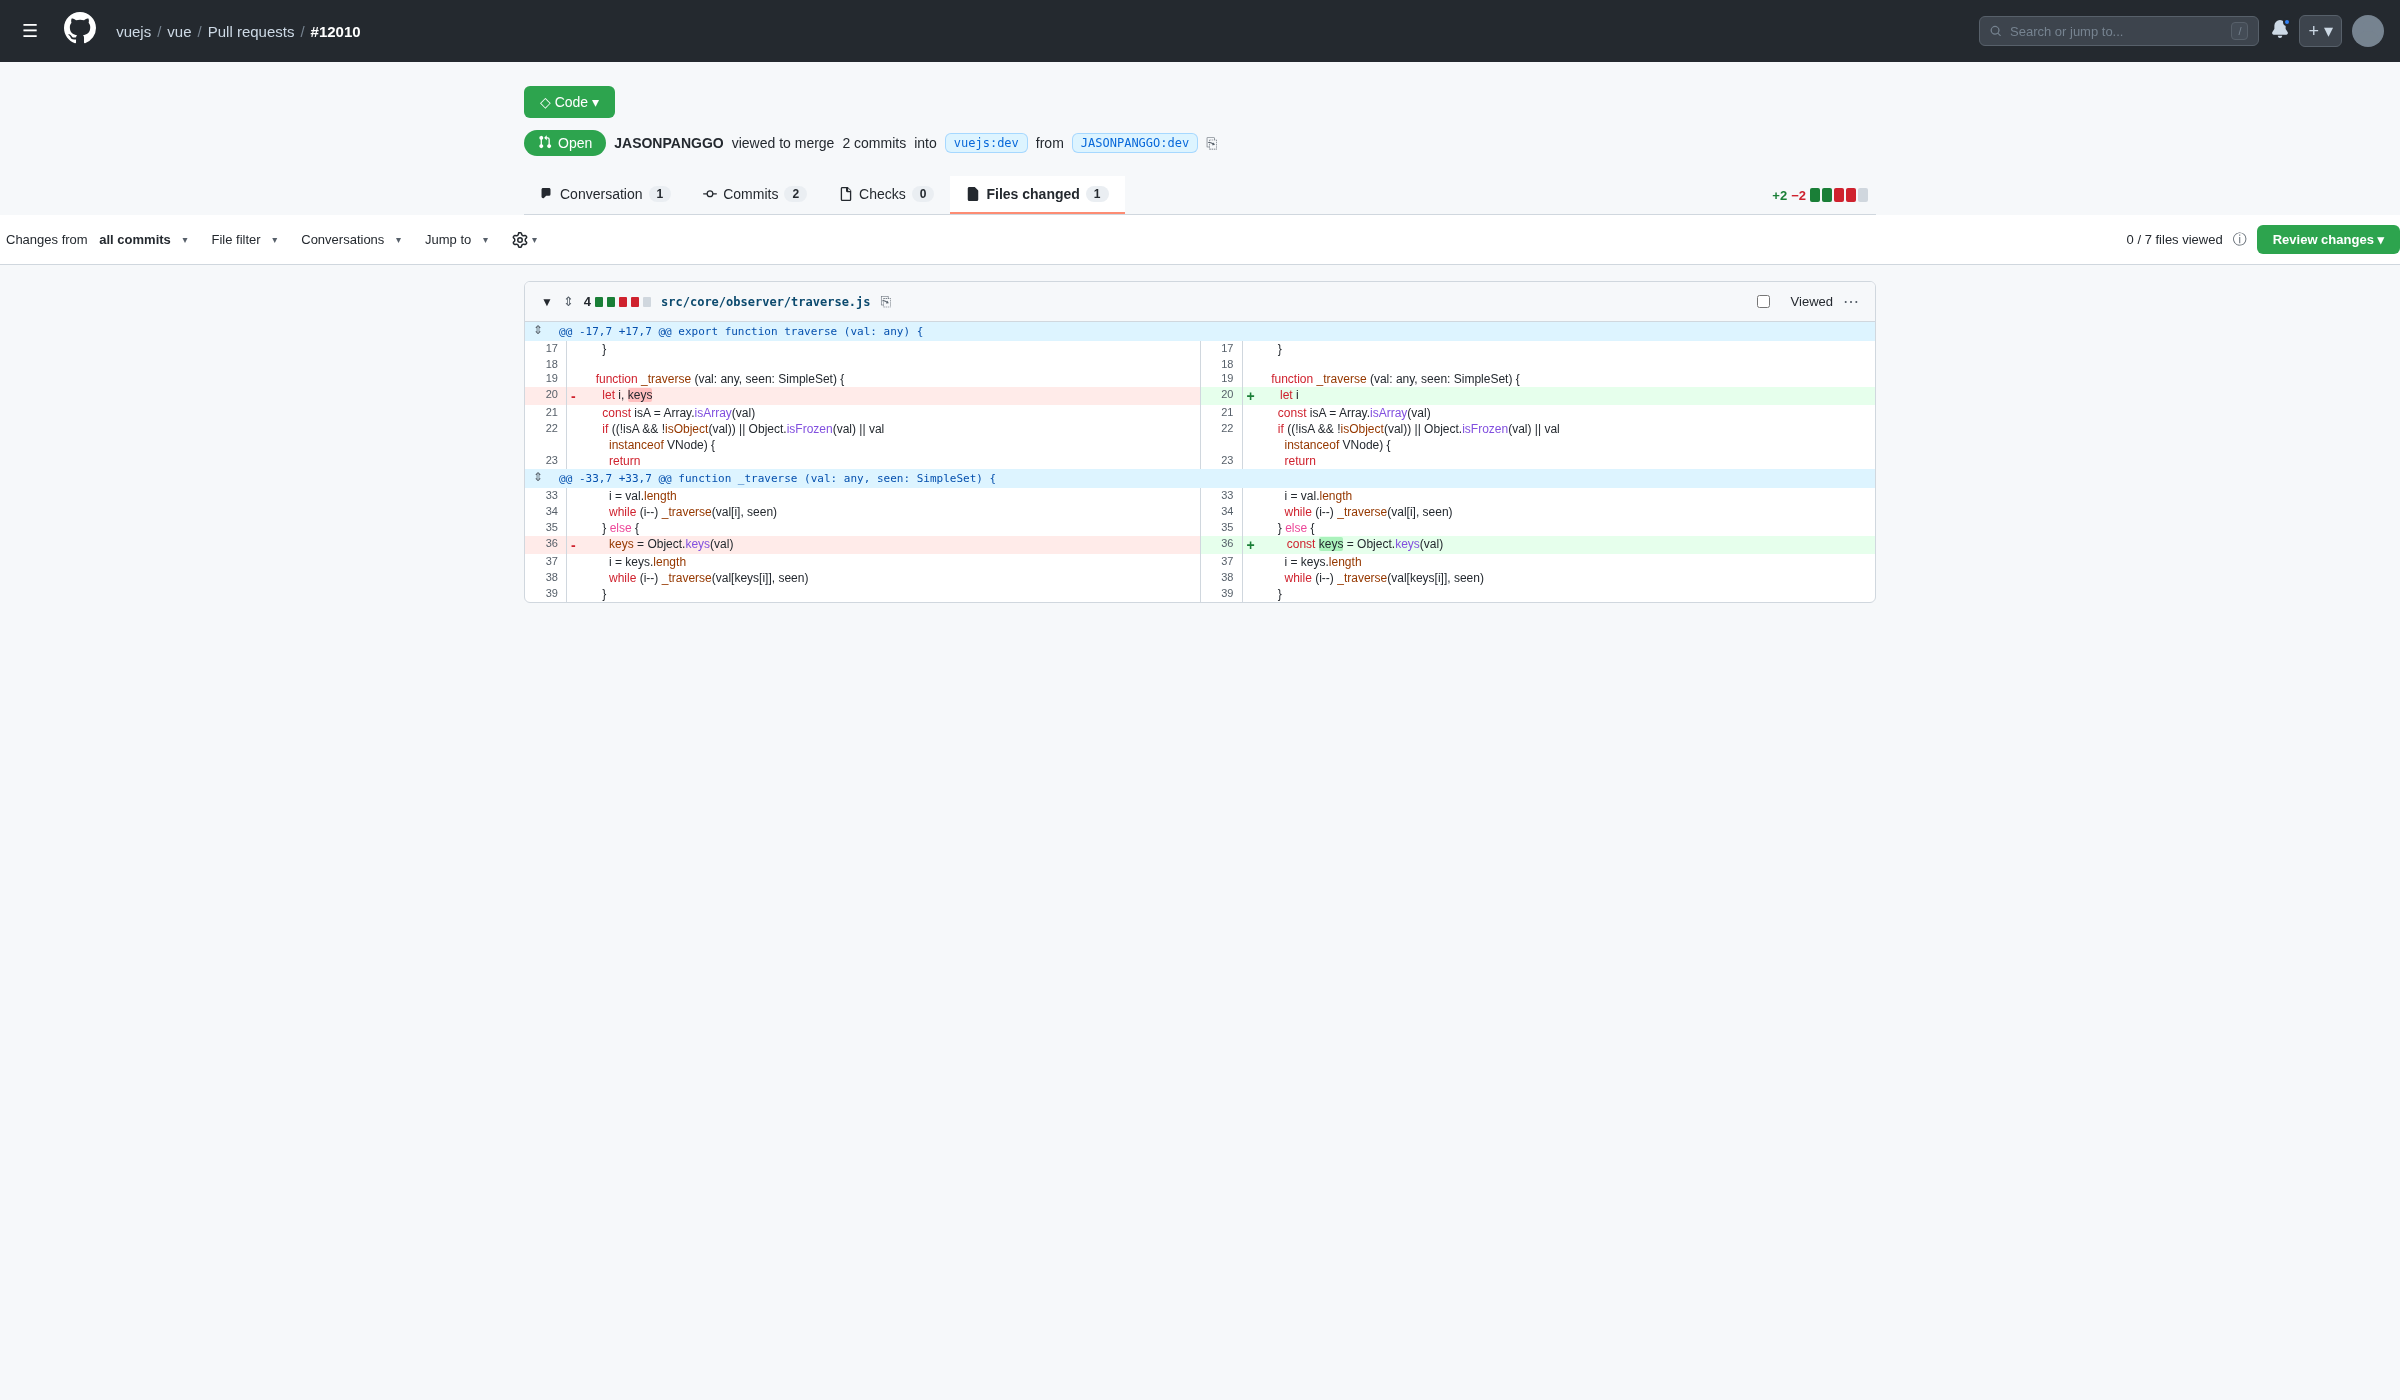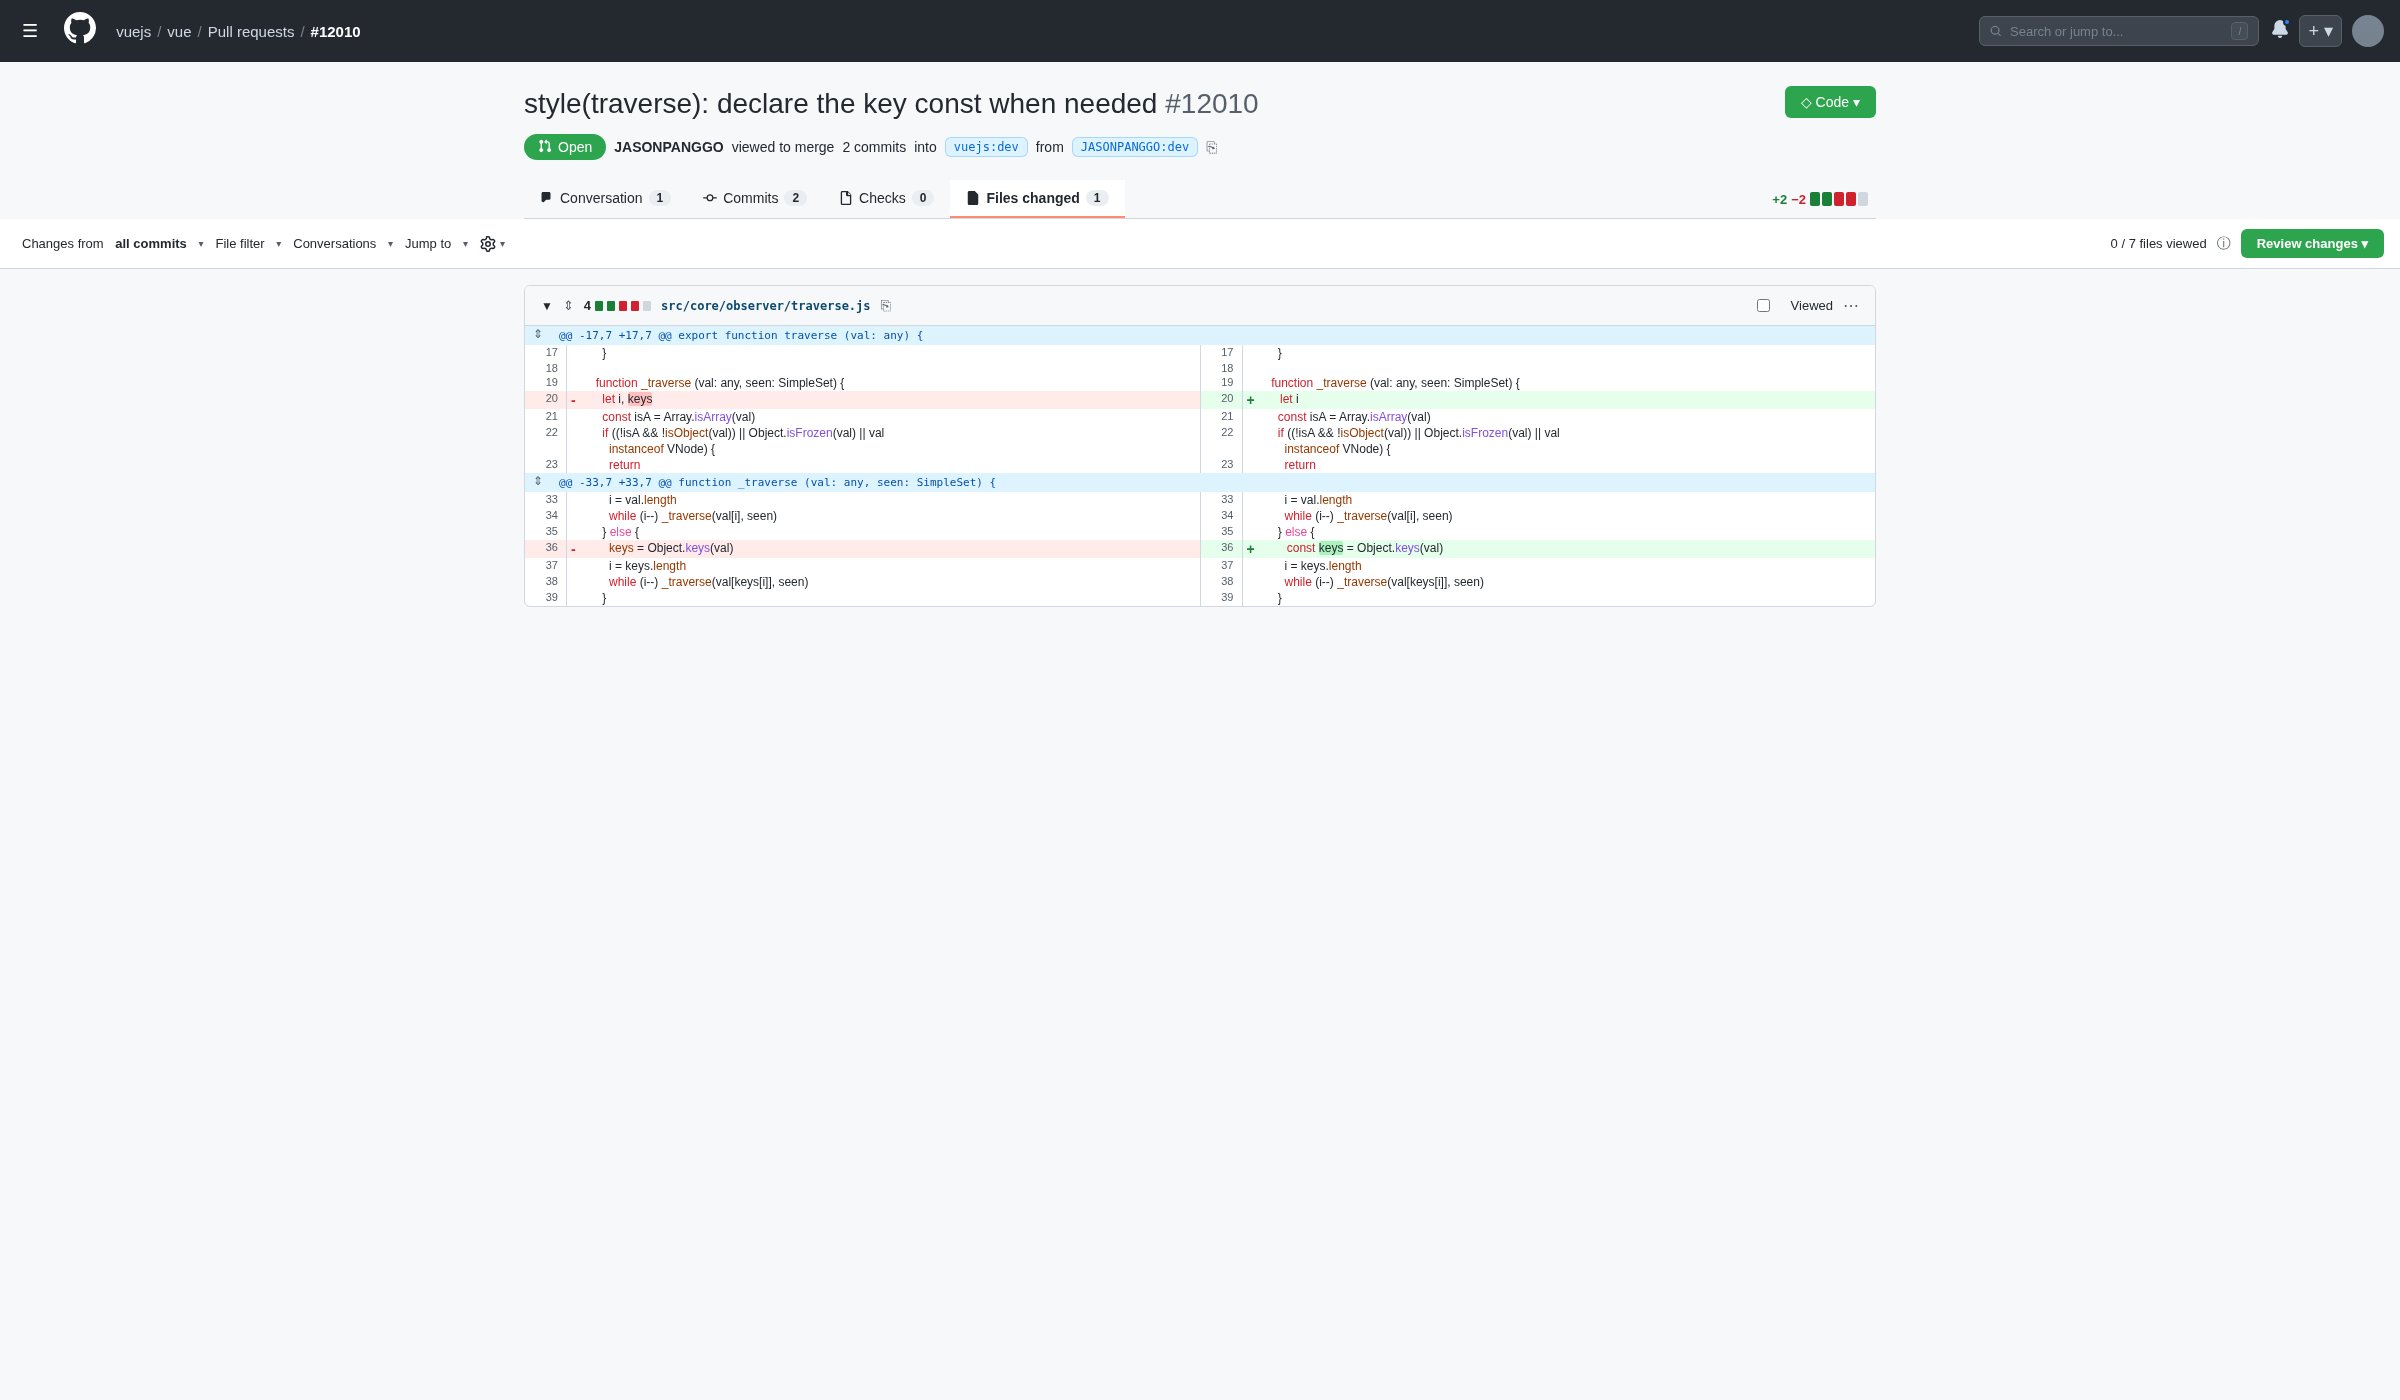--- a/index.html
+++ b/index.html
@@ -228,23 +228,24 @@
     .diff-block {
       width: 10px;
       height: 14px;
       border-radius: 2px;
     }
 
     
     .files-toolbar {
       background: #fff;
       border-bottom: 1px solid #d0d7de;
-      padding: 10px 16px;
-      display: flex;
-      align-items: center;
+      padding: 10px 0;
+      display: flex;
+      align-items: center;
+      gap: 12px;
       flex-wrap: wrap;
     }
     .toolbar-btn {
       display: flex;
       align-items: center;
       gap: 4px;
       background: none;
       border: none;
       cursor: pointer;
       font-size: 13px;
@@ -449,23 +450,20 @@
           <circle cx="16" cy="12" r="6"></circle>
           <path d="M4 28c0-7 5.4-12 12-12s12 5 12 12" opacity="0.6"></path>
         </svg>
     </div>
   </div>
 </nav>
 
 <div class="main-content">
 
   <div class="pr-title-row">
-    <h1 class="pr-title">
-      <span>style(traverse): declare the key const when needed</span>&nbsp;<span class="pr-num">#12010</span>
-    </h1>
     <button class="code-btn">◇ Code ▾</button>
   </div>
 
   <div class="pr-meta">
     <span class="badge-open">
       <svg width="14" height="14" viewBox="0 0 16 16" fill="white">
           <path d="M1.5 3.25a2.25 2.25 0 1 1 3 2.122v5.256a2.251 2.251 0 1 1-1.5 0V5.372A2.25 2.25 0 0 1 1.5 3.25Zm5.677-.177L9.573.677A.25.25 0 0 1 10 .854V2.5h1A2.5 2.5 0 0 1 13.5 5v5.628a2.251 2.251 0 1 1-1.5 0V5a1 1 0 0 0-1-1h-1v1.646a.25.25 0 0 1-.427.177L7.177 3.427a.25.25 0 0 1 0-.354Z"></path>
         </svg>
       <span>Open</span>
     </span>

